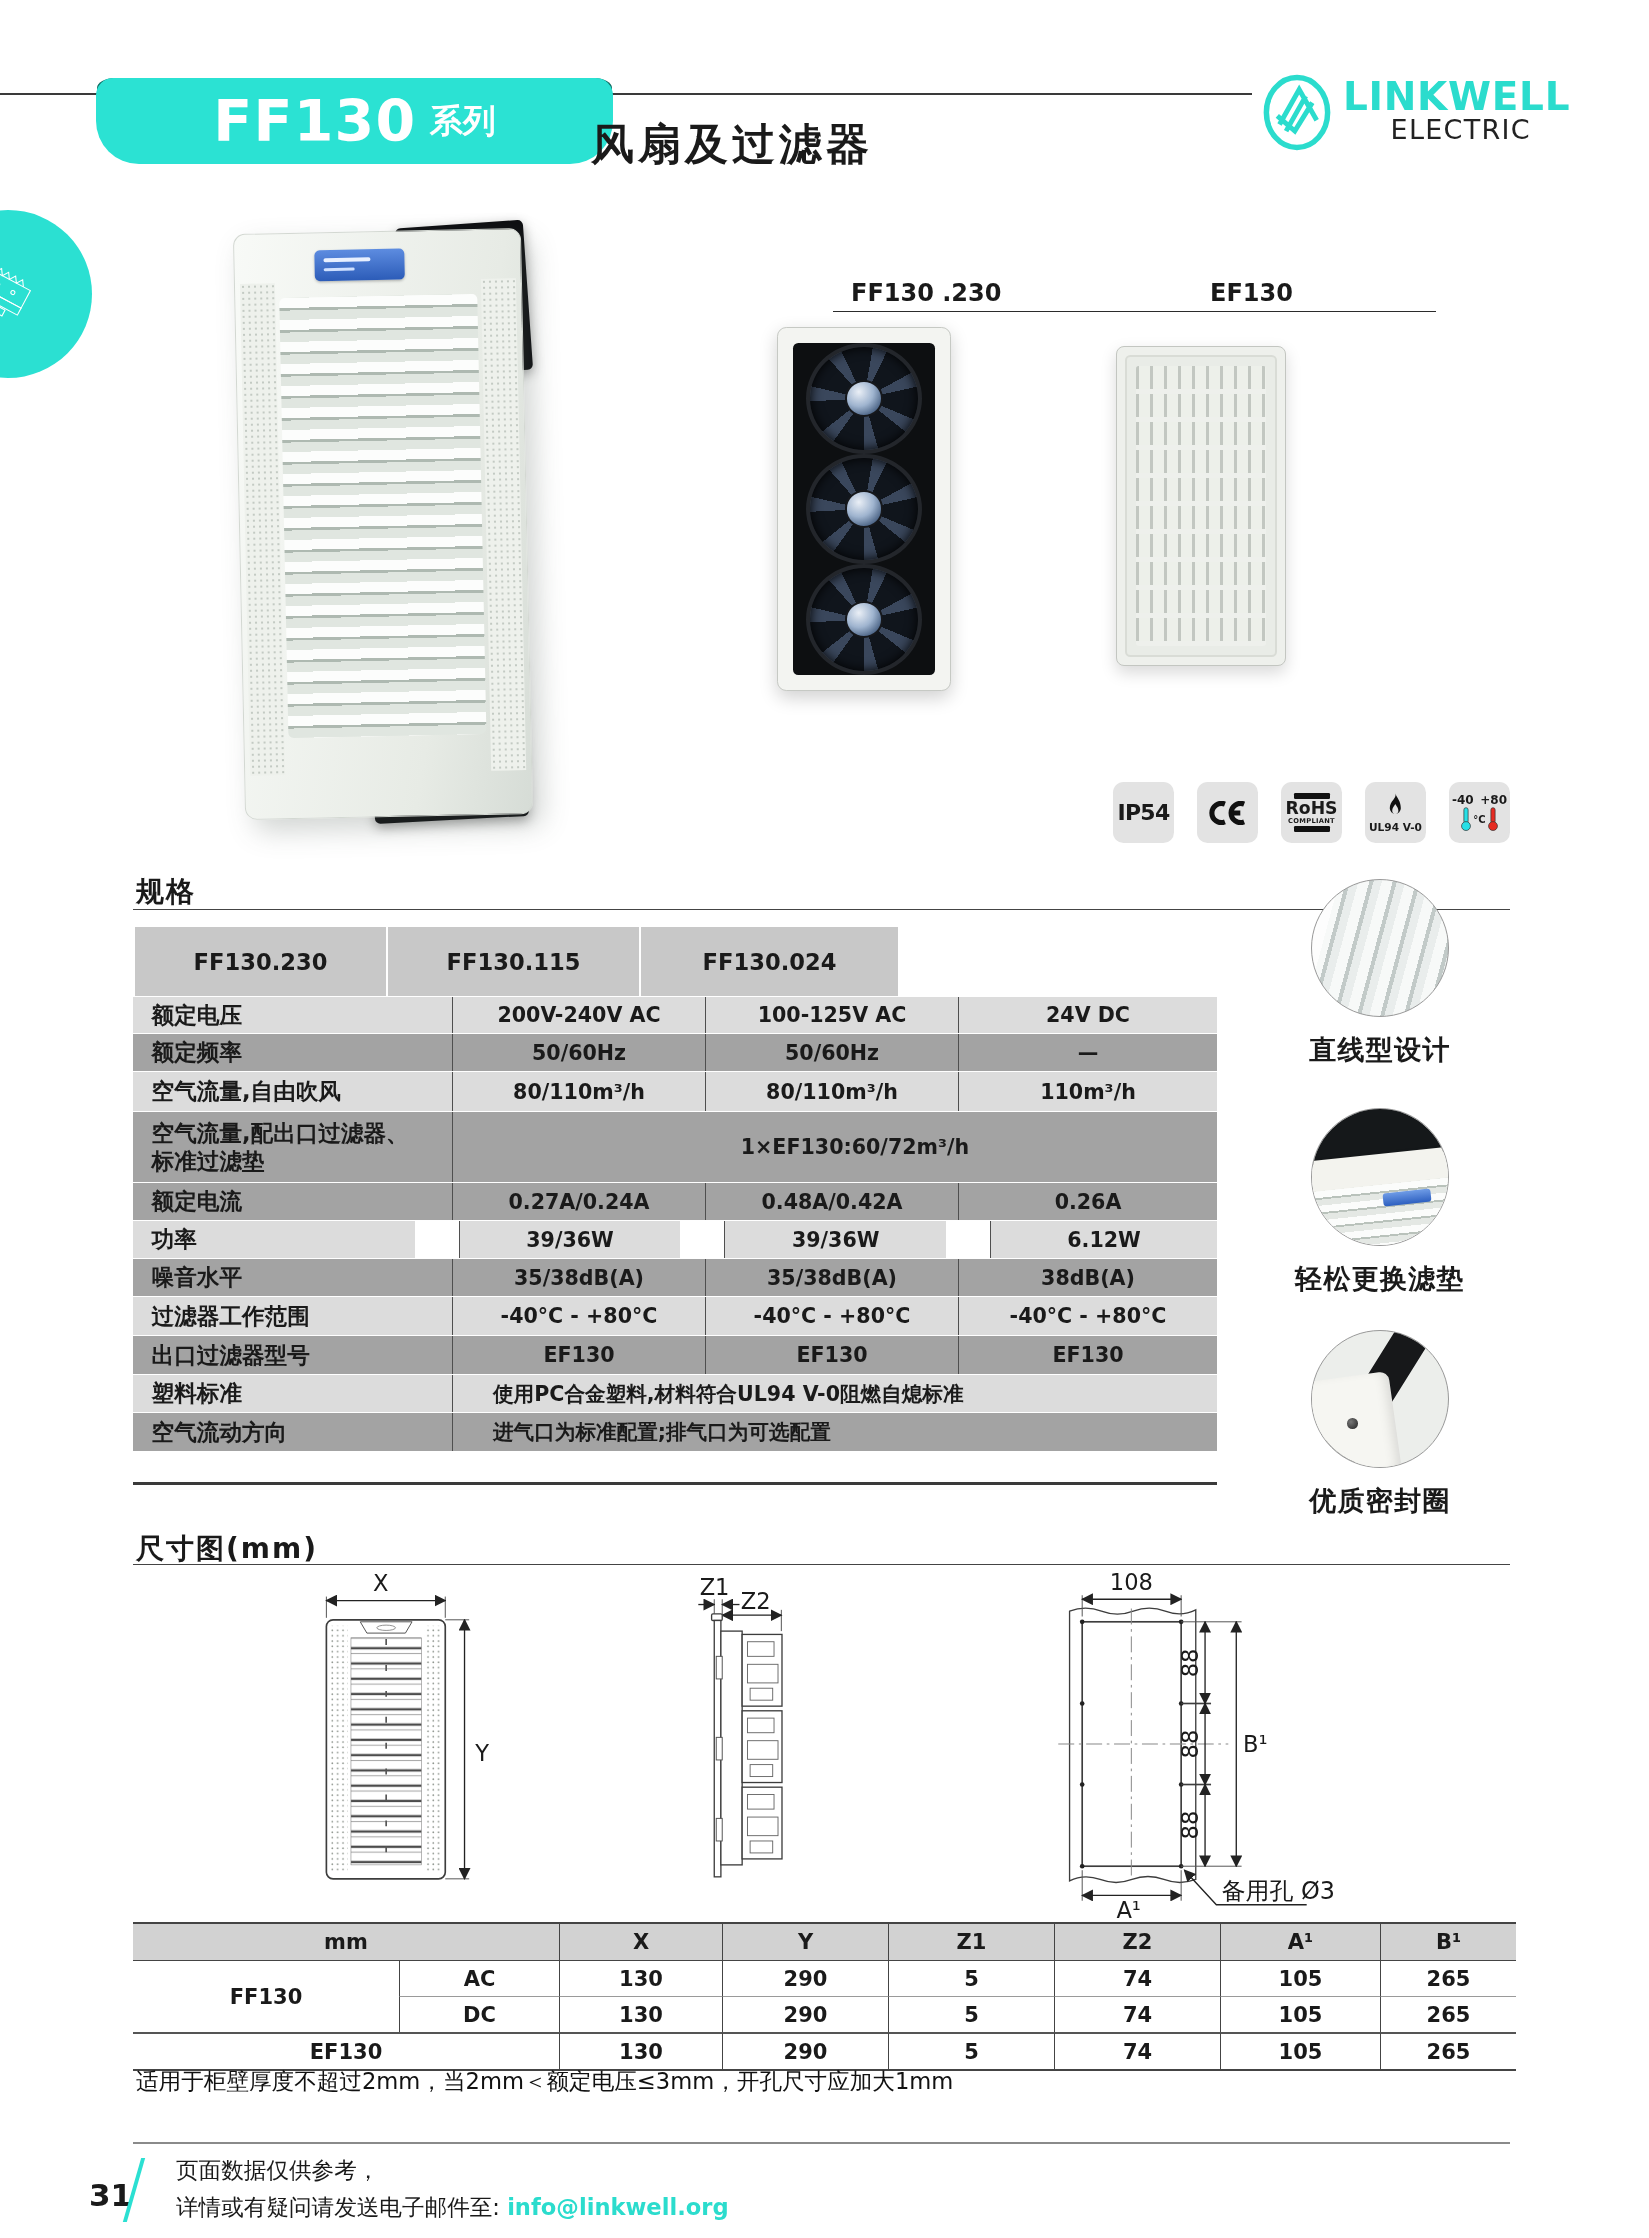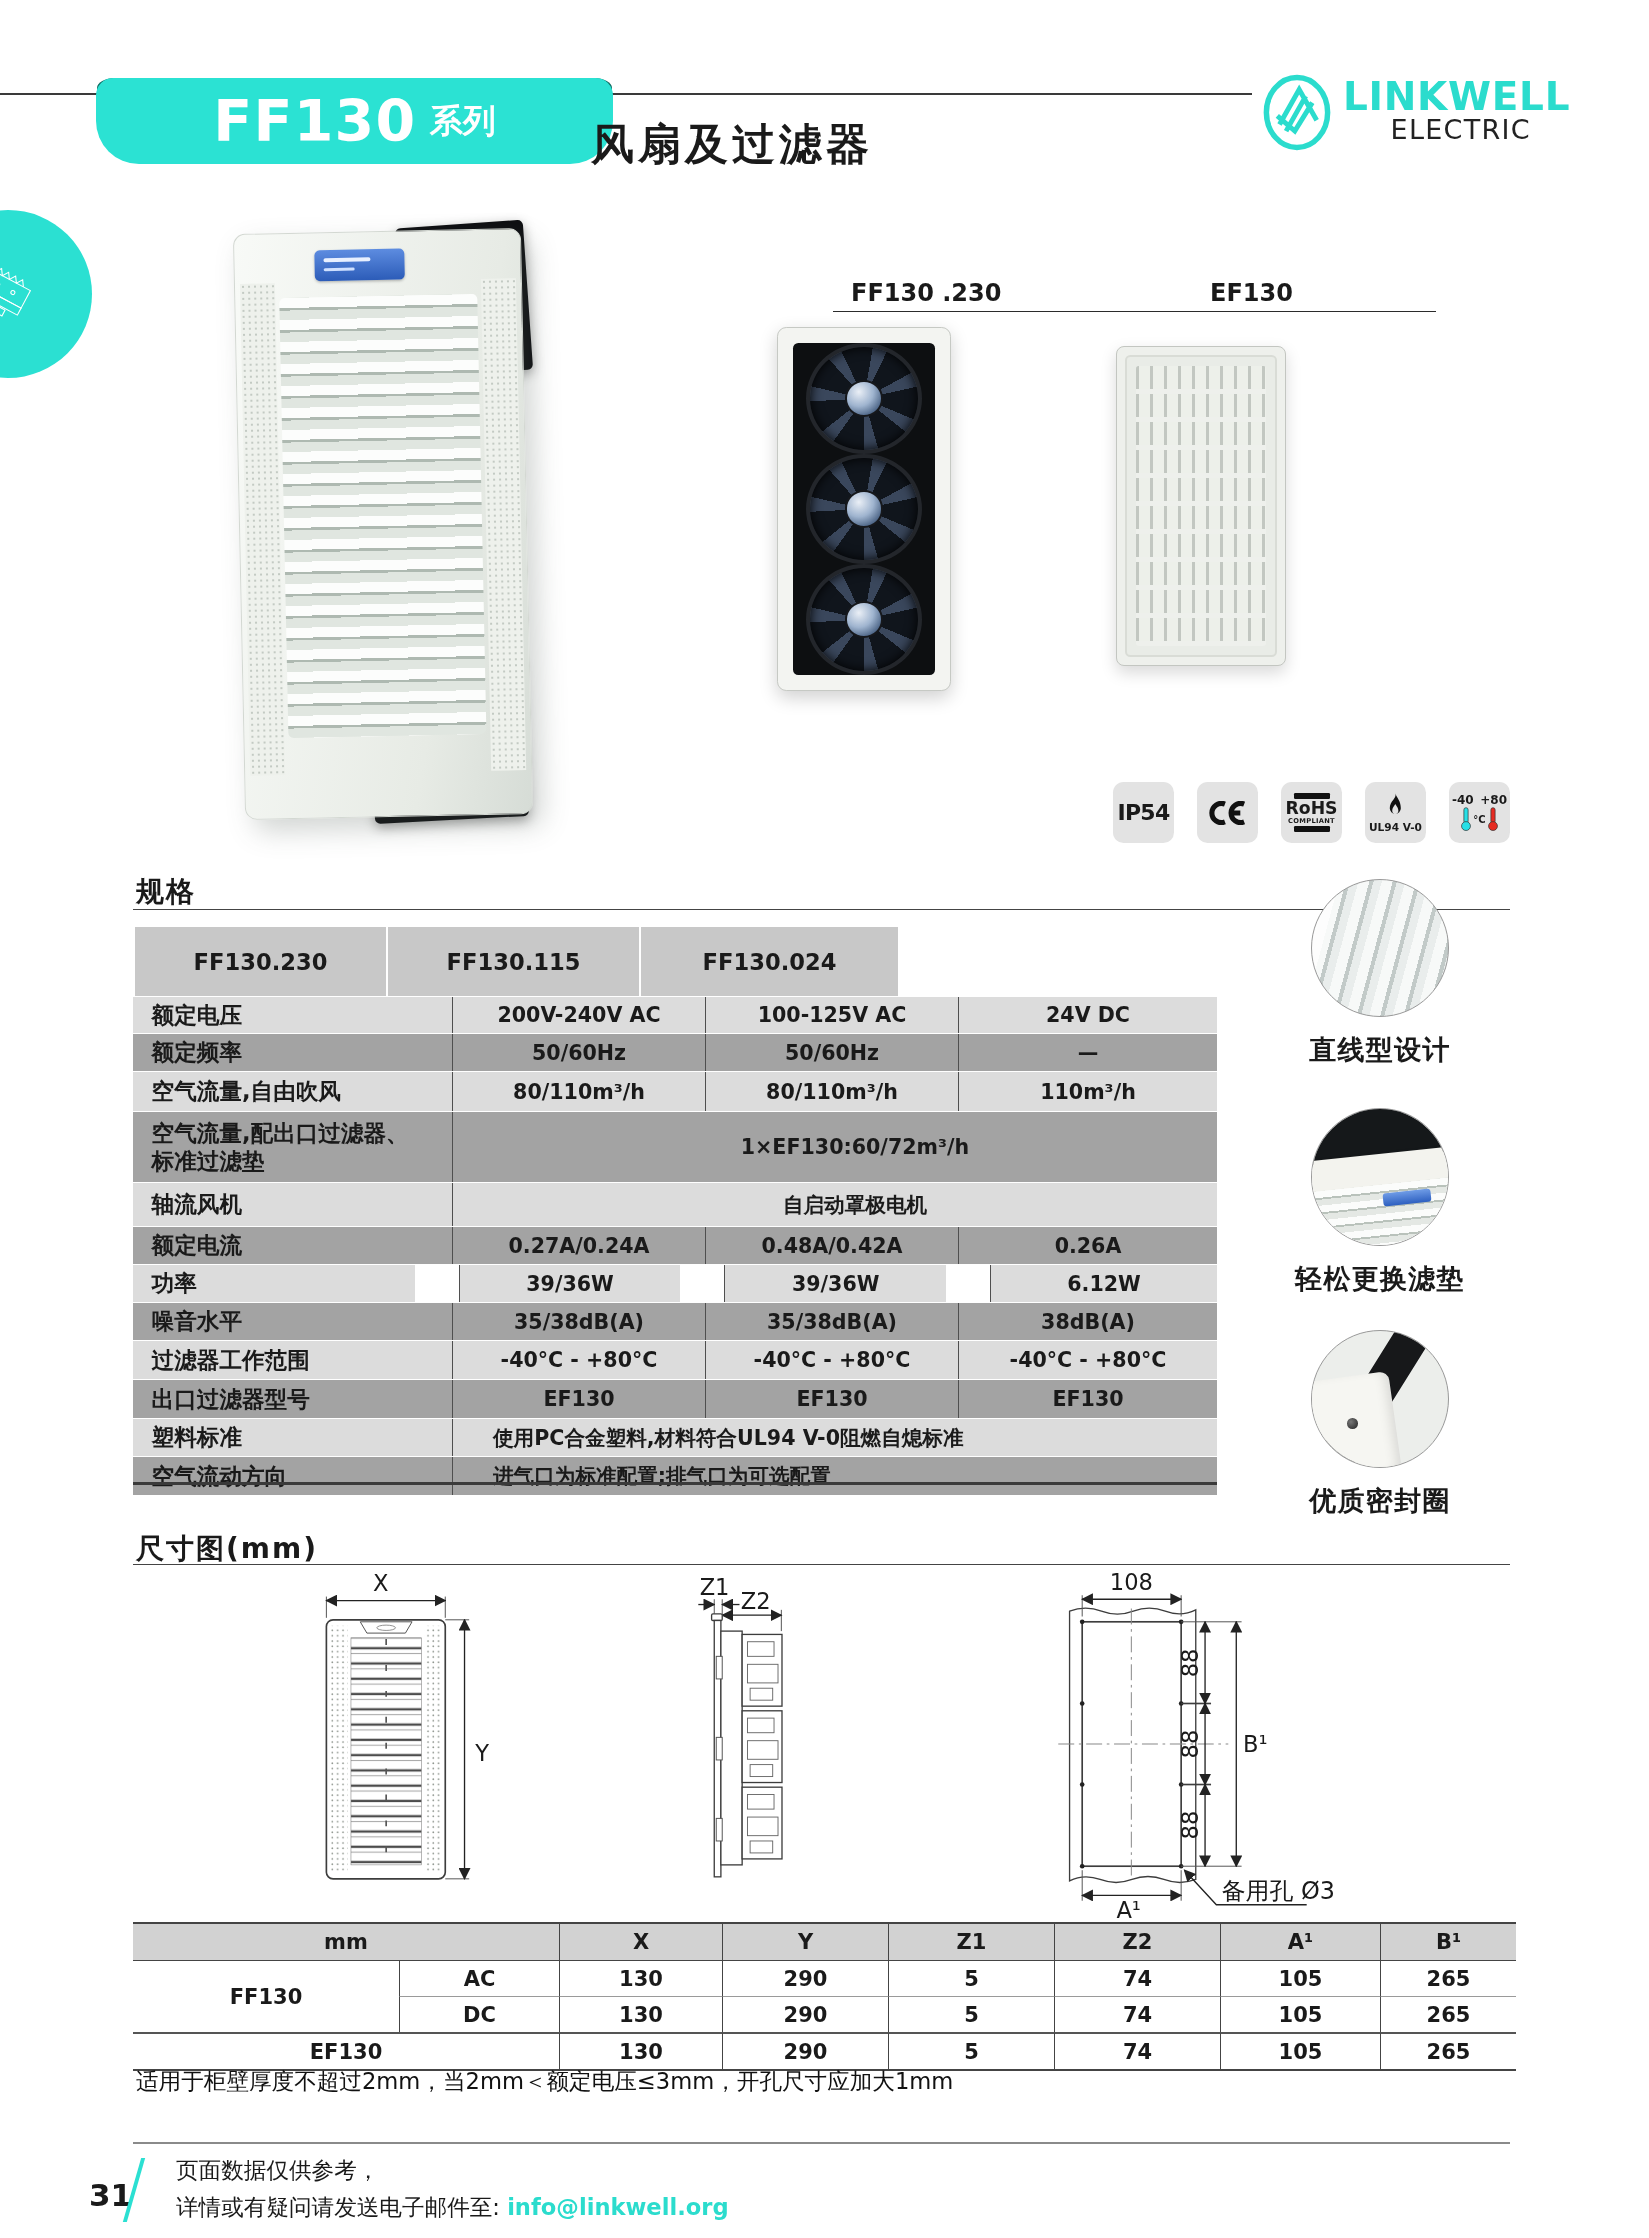--- a/index.html
+++ b/index.html
@@ -264,24 +264,20 @@
     <div class="srow shade" style="height:39px;">
       <div class="c0">空气流量,自由吹风</div>
       <div class="c1">80/110m³/h</div>
       <div class="c2">80/110m³/h</div>
       <div class="c3">110m³/h</div>
     </div>
     <div class="srow white" style="height:70px;">
       <div class="c0">空气流量,配出口过滤器、
 标准过滤垫</div>
       <div class="cspan">1×EF130:60/72m³/h</div>
-    </div>
-    <div class="srow shade" style="height:43px;">
-      <div class="c0">轴流风机</div>
-      <div class="cspan">自启动罩极电机</div>
     </div>
     <div class="srow white" style="height:37px;">
       <div class="c0">额定电流</div>
       <div class="c1">0.27A/0.24A</div>
       <div class="c2">0.48A/0.42A</div>
       <div class="c3">0.26A</div>
     </div>
     <div class="srow shade" style="height:37px;gap:44px;">
       <div class="c0">功率</div>
       <div class="c1">39/36W</div>

